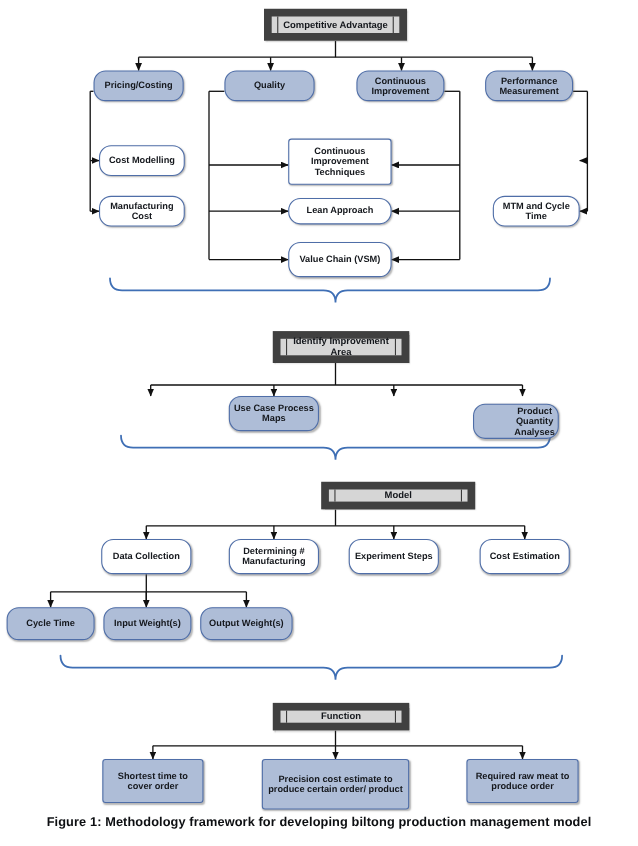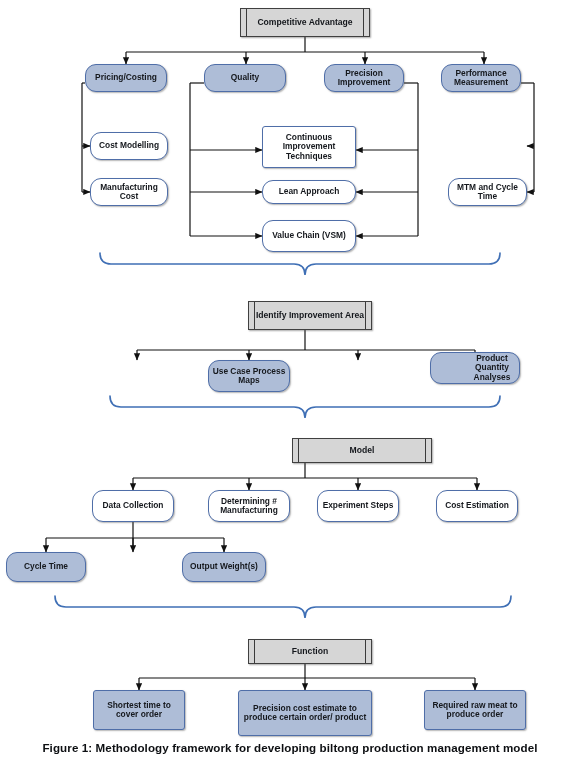--- a/index.html
+++ b/index.html
@@ -26,21 +26,21 @@
     font-weight:700;
     color:#15181d;
     padding:1px 2px;
     box-shadow:1px 1px 1.5px rgba(90,90,90,.45);
   }
   .rr.blue{background:#aebdd7;}
   .rr.big{border-radius:3px;}
 
   
   .proc{
-    border:1px solid #404040;
+    border:7px solid #404040;
     background:#d6d6d6;
     box-shadow:1px 1px 1.5px rgba(90,90,90,.5);
     display:flex;align-items:stretch;
     padding:0;
   }
   .proc .band{width:5px;border-right:1px solid #3a3a3a;flex:0 0 auto;}
   .proc .band.r{border-right:none;border-left:1px solid #3a3a3a;}
   .proc .ptxt{
     flex:1 1 auto;display:flex;align-items:center;justify-content:center;
     text-align:center;font-size:8.6px;font-weight:700;color:#14171c;
@@ -131,53 +131,54 @@
   </svg>
 
   <div class="node proc" style="left:240px;top:8px;width:130px;height:29px;">
     <span class="band"></span>
     <span class="ptxt">Competitive Advantage</span>
     <span class="band r"></span>
   </div>
 
   <div class="node rr blue" style="left:204px;top:64px;width:82px;height:28px;">Quality</div>
   <div class="node rr blue" style="left:85px;top:64px;width:82px;height:28px;">Pricing/Costing</div>
-  <div class="node rr blue" style="left:324px;top:64px;width:80px;height:28px;">Precision Improvement</div>
+  <div class="node rr blue" style="left:324px;top:64px;width:80px;height:28px;">Continuous Improvement</div>
   <div class="node rr blue" style="left:441px;top:64px;width:80px;height:28px;">Performance Measurement</div>
 
   <div class="node rr" style="left:90px;top:132px;width:78px;height:28px;">Cost Modelling</div>
   <div class="node rr" style="left:90px;top:178px;width:78px;height:28px;">Manufacturing Cost</div>
 
   <div class="node rr big" style="left:262px;top:126px;width:94px;height:42px;">Continuous Improvement Techniques</div>
   <div class="node rr" style="left:262px;top:180px;width:94px;height:24px;">Lean Approach</div>
   <div class="node rr" style="left:262px;top:220px;width:94px;height:32px;">Value Chain (VSM)</div>
 
   <div class="node rr" style="left:448px;top:178px;width:79px;height:28px;">MTM and Cycle Time</div>
 
   <div class="node proc" style="left:248px;top:301px;width:124px;height:29px;">
     <span class="band"></span>
     <span class="ptxt">Identify Improvement Area</span>
     <span class="band r"></span>
   </div>
 
   <div class="node rr blue" style="left:208px;top:360px;width:82px;height:32px;">Use Case Process Maps</div>
-  <div class="node rr blue" style="left:430px;top:352px;width:90px;height:32px;padding-left:36px;">Product Quantity Analyses</div>
+  <div class="node rr blue" style="left:430px;top:367px;width:78px;height:32px;padding-left:36px;">Product Quantity Analyses</div>
 
   <div class="node proc" style="left:248px;top:438px;width:140px;height:25px;margin-left:44px;">
     <span class="band"></span>
     <span class="ptxt">Model</span>
     <span class="band r"></span>
   </div>
 
   <div class="node rr" style="left:92px;top:490px;width:82px;height:32px;">Data Collection</div>
   <div class="node rr" style="left:208px;top:490px;width:82px;height:32px;">Determining # Manufacturing</div>
   <div class="node rr" style="left:317px;top:490px;width:82px;height:32px;">Experiment Steps</div>
   <div class="node rr" style="left:436px;top:490px;width:82px;height:32px;">Cost Estimation</div>
 
   <div class="node rr blue" style="left:6px;top:552px;width:80px;height:30px;">Cycle Time</div>
+  <div class="node rr blue" style="left:94px;top:552px;width:80px;height:30px;">Input Weight(s)</div>
   <div class="node rr blue" style="left:182px;top:552px;width:84px;height:30px;">Output Weight(s)</div>
 
   <div class="node proc" style="left:248px;top:639px;width:124px;height:25px;">
     <span class="band"></span>
     <span class="ptxt">Function</span>
     <span class="band r"></span>
   </div>
 
   <div class="node rr blue big" style="left:93px;top:690px;width:92px;height:40px;">Shortest time to cover order</div>
   <div class="node rr blue big" style="left:238px;top:690px;width:134px;height:46px;">Precision cost estimate to produce certain order/ product</div>

